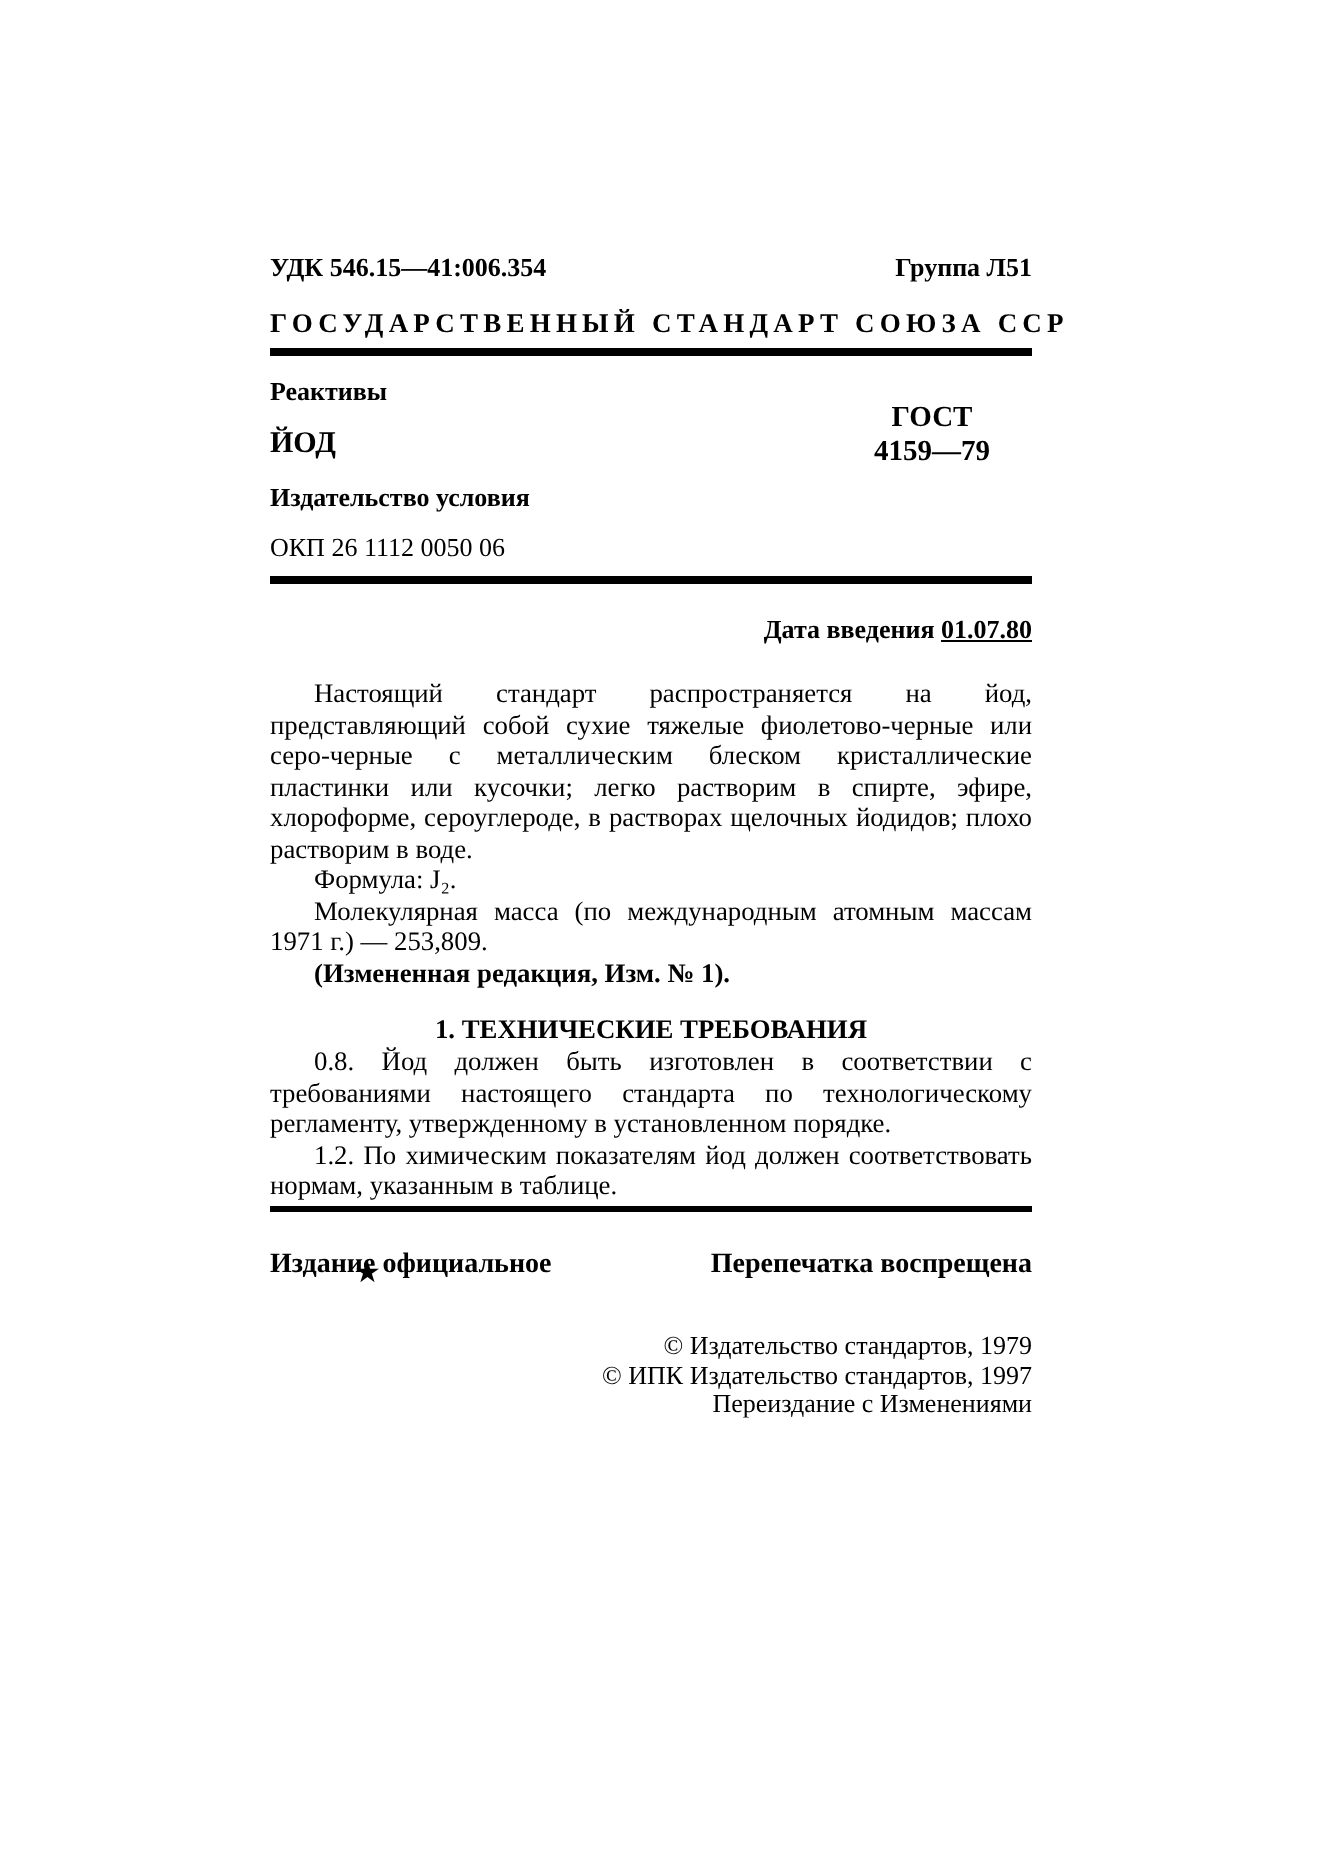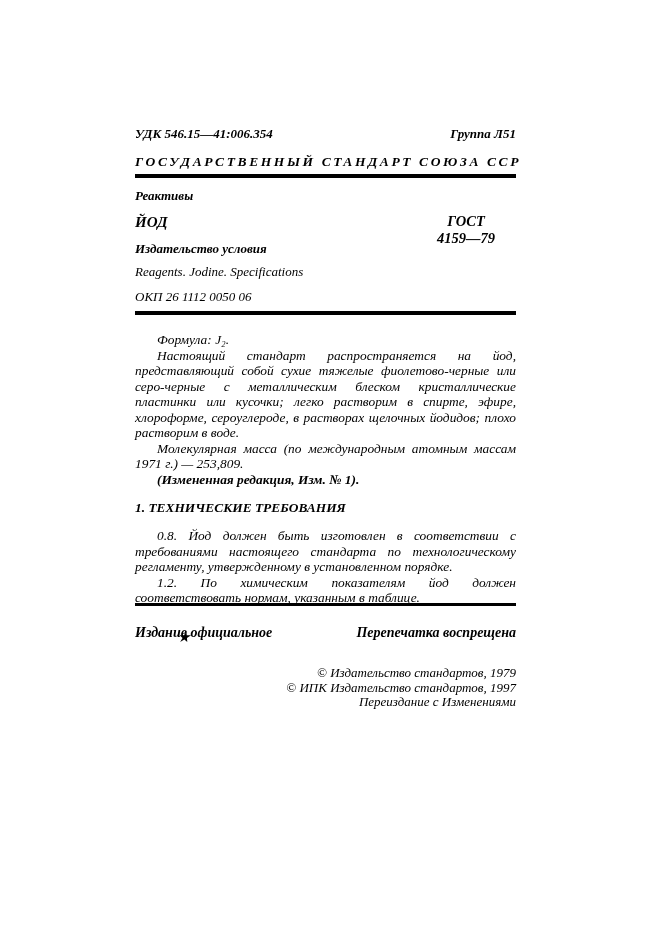--- a/index.html
+++ b/index.html
@@ -1,15 +1,15 @@
 <!DOCTYPE html>
 <html><head>
 <meta charset="utf-8">
 <style>
-  * { margin: 0; padding: 0; box-sizing: border-box; font-style: italic; }
+  * { margin: 0; padding: 0; box-sizing: border-box; }
   html, body { background: #ffffff; }
   .page {
     position: relative;
     width: 661px;
     height: 936px;
     background: #ffffff;
     color: #000000;
     font-family: "Liberation Serif", "DejaVu Serif", serif;
     overflow: hidden;
   }
@@ -75,21 +75,22 @@
   .paragraphs.section-paras { margin-top: 0; }
   .para {
     font-size: 13.4px;
     line-height: 15.5px;
     text-align: justify;
     text-indent: 22px;
   }
   .para.bold { font-weight: bold; }
   .section-heading {
     margin-top: 13px;
-    margin-bottom: 12px;
+    margin-bottom: 0;
+    text-align: center;
     font-size: 13.4px;
     font-weight: bold;
     line-height: 16px;
   }
   .footer {
     position: absolute;
     left: 135px;
     top: 603px;
     width: 381px;
   }
@@ -128,36 +129,39 @@
 
     <div class="banner">ГОСУДАРСТВЕННЫЙ СТАНДАРТ СОЮЗА ССР</div>
 
     <div class="rule rule-thick"></div>
 
     <div class="title-block">
       <div class="title-left">
         <div class="category">Реактивы</div>
         <div class="subject">ЙОД</div>
         <div class="subtitle">Издательство условия</div>
-        <div class="translation">Reagents. Jodine. Specifications</div>
       </div>
       <div class="gost-block">
         <div>ГОСТ</div>
         <div>4159—79</div>
       </div>
     </div>
 
     <div class="okp">ОКП 26 1112 0050 06</div>
 
     <div class="rule rule-thick-2"></div>
 
+    <div class="date-line">
+      <span>Дата введения</span>
+      <span class="underline">01.07.80</span>
+    </div>
 
     <div class="paragraphs">
+        <p class="para">Настоящий стандарт распространяется на йод, представляющий собой сухие тяжелые фиолетово-черные или серо-черные с металлическим блеском кристаллические пластинки или кусочки; легко растворим в спирте, эфире, хлороформе, сероуглероде, в растворах щелочных йодидов; плохо растворим в воде.</p>
         <p class="para">Формула: J₂.</p>
-        <p class="para">Настоящий стандарт распространяется на йод, представляющий собой сухие тяжелые фиолетово-черные или серо-черные с металлическим блеском кристаллические пластинки или кусочки; легко растворим в спирте, эфире, хлороформе, сероуглероде, в растворах щелочных йодидов; плохо растворим в воде.</p>
         <p class="para">Молекулярная масса (по международным атомным массам 1971 г.) — 253,809.</p>
         <p class="para bold">(Измененная редакция, Изм. № 1).</p>
       </div>
 
     <div class="section-heading">1. ТЕХНИЧЕСКИЕ ТРЕБОВАНИЯ</div>
 
     <div class="paragraphs section-paras">
         <p class="para">0.8. Йод должен быть изготовлен в соответствии с требованиями настоящего стандарта по технологическому регламенту, утвержденному в установленном порядке.</p>
         <p class="para">1.2. По химическим показателям йод должен соответствовать нормам, указанным в таблице.</p>
       </div>

